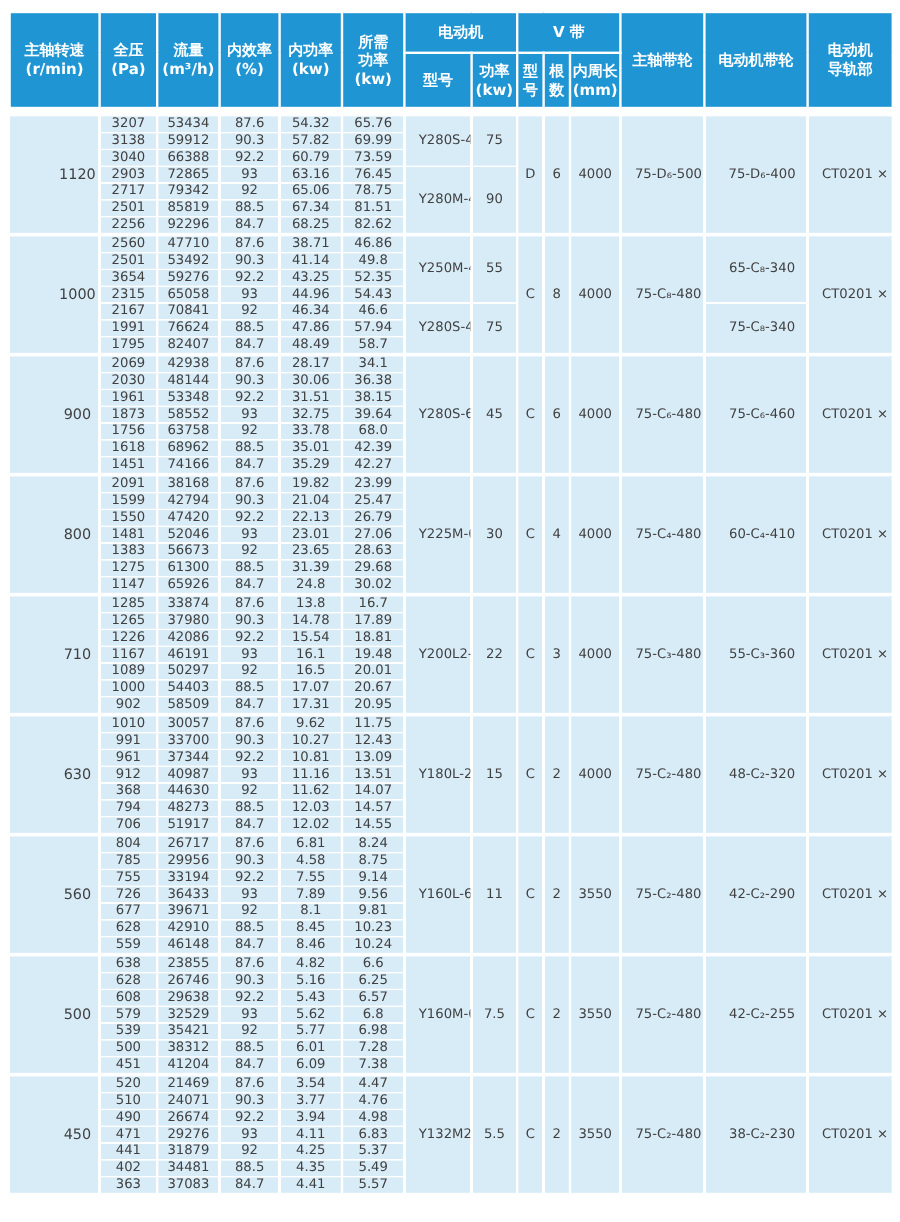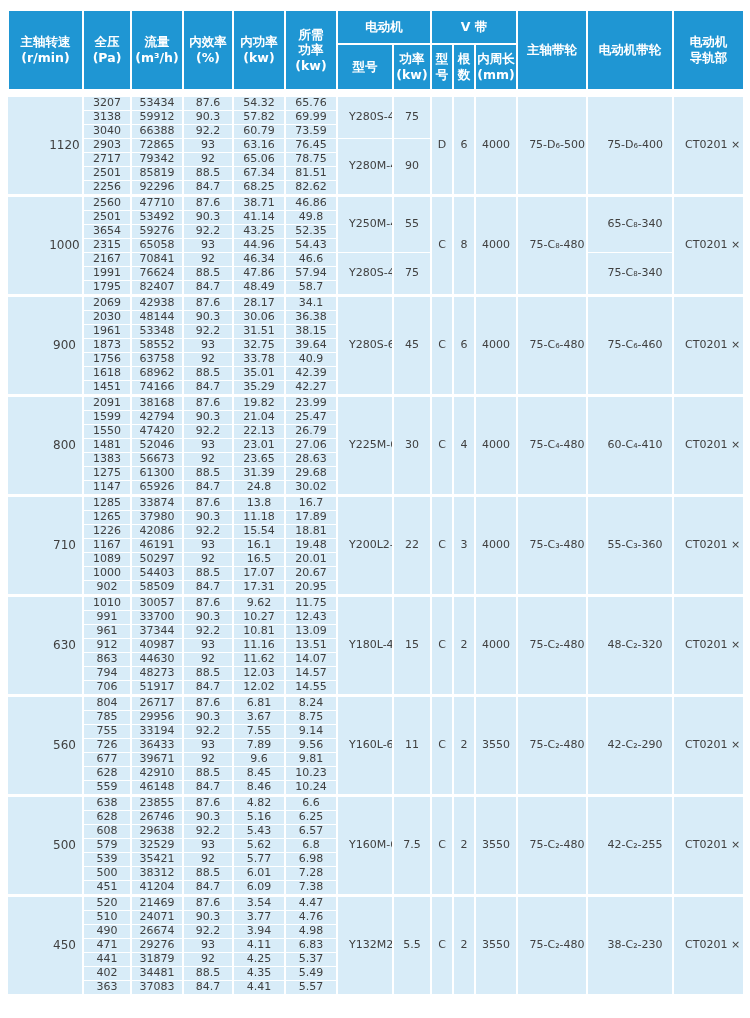--- a/index.html
+++ b/index.html
@@ -265,21 +265,21 @@
           <td>58552</td>
           <td>93</td>
           <td>32.75</td>
           <td>39.64</td>
         </tr>
         <tr>
           <td>1756</td>
           <td>63758</td>
           <td>92</td>
           <td>33.78</td>
-          <td>40.9</td>
+          <td>68.0</td>
         </tr>
         <tr>
           <td>1618</td>
           <td>68962</td>
           <td>88.5</td>
           <td>35.01</td>
           <td>42.39</td>
         </tr>
         <tr>
           <td class="end">1451</td>
@@ -359,21 +359,21 @@
           <td class="end" rowspan="7">3</td>
           <td class="end" rowspan="7">4000</td>
           <td class="pulley-cell end" rowspan="7">75-C₃-480</td>
           <td class="pulley-cell end" rowspan="7">55-C₃-360</td>
           <td class="rail-cell end" rowspan="7">CT0201 × 04</td>
         </tr>
         <tr>
           <td>1265</td>
           <td>37980</td>
           <td>90.3</td>
-          <td>11.18</td>
+          <td>14.78</td>
           <td>17.89</td>
         </tr>
         <tr>
           <td>1226</td>
           <td>42086</td>
           <td>92.2</td>
           <td>15.54</td>
           <td>18.81</td>
         </tr>
         <tr>
@@ -404,21 +404,21 @@
           <td class="end">17.31</td>
           <td class="end">20.95</td>
         </tr>
         <tr>
           <td class="speed-cell end" rowspan="7">630</td>
           <td>1010</td>
           <td>30057</td>
           <td>87.6</td>
           <td>9.62</td>
           <td>11.75</td>
-          <td class="model-cell end" rowspan="7">Y180L-4</td>
+          <td class="model-cell end" rowspan="7">Y180L-2</td>
           <td class="end" rowspan="7">15</td>
           <td class="end" rowspan="7">C</td>
           <td class="end" rowspan="7">2</td>
           <td class="end" rowspan="7">4000</td>
           <td class="pulley-cell end" rowspan="7">75-C₂-480</td>
           <td class="pulley-cell end" rowspan="7">48-C₂-320</td>
           <td class="rail-cell end" rowspan="7">CT0201 × 03</td>
         </tr>
         <tr>
           <td>991</td>
@@ -435,21 +435,21 @@
           <td>13.09</td>
         </tr>
         <tr>
           <td>912</td>
           <td>40987</td>
           <td>93</td>
           <td>11.16</td>
           <td>13.51</td>
         </tr>
         <tr>
-          <td>863</td>
+          <td>368</td>
           <td>44630</td>
           <td>92</td>
           <td>11.62</td>
           <td>14.07</td>
         </tr>
         <tr>
           <td>794</td>
           <td>48273</td>
           <td>88.5</td>
           <td>12.03</td>
@@ -475,42 +475,42 @@
           <td class="end" rowspan="7">2</td>
           <td class="end" rowspan="7">3550</td>
           <td class="pulley-cell end" rowspan="7">75-C₂-480</td>
           <td class="pulley-cell end" rowspan="7">42-C₂-290</td>
           <td class="rail-cell end" rowspan="7">CT0201 × 03</td>
         </tr>
         <tr>
           <td>785</td>
           <td>29956</td>
           <td>90.3</td>
-          <td>3.67</td>
+          <td>4.58</td>
           <td>8.75</td>
         </tr>
         <tr>
           <td>755</td>
           <td>33194</td>
           <td>92.2</td>
           <td>7.55</td>
           <td>9.14</td>
         </tr>
         <tr>
           <td>726</td>
           <td>36433</td>
           <td>93</td>
           <td>7.89</td>
           <td>9.56</td>
         </tr>
         <tr>
           <td>677</td>
           <td>39671</td>
           <td>92</td>
-          <td>9.6</td>
+          <td>8.1</td>
           <td>9.81</td>
         </tr>
         <tr>
           <td>628</td>
           <td>42910</td>
           <td>88.5</td>
           <td>8.45</td>
           <td>10.23</td>
         </tr>
         <tr>

